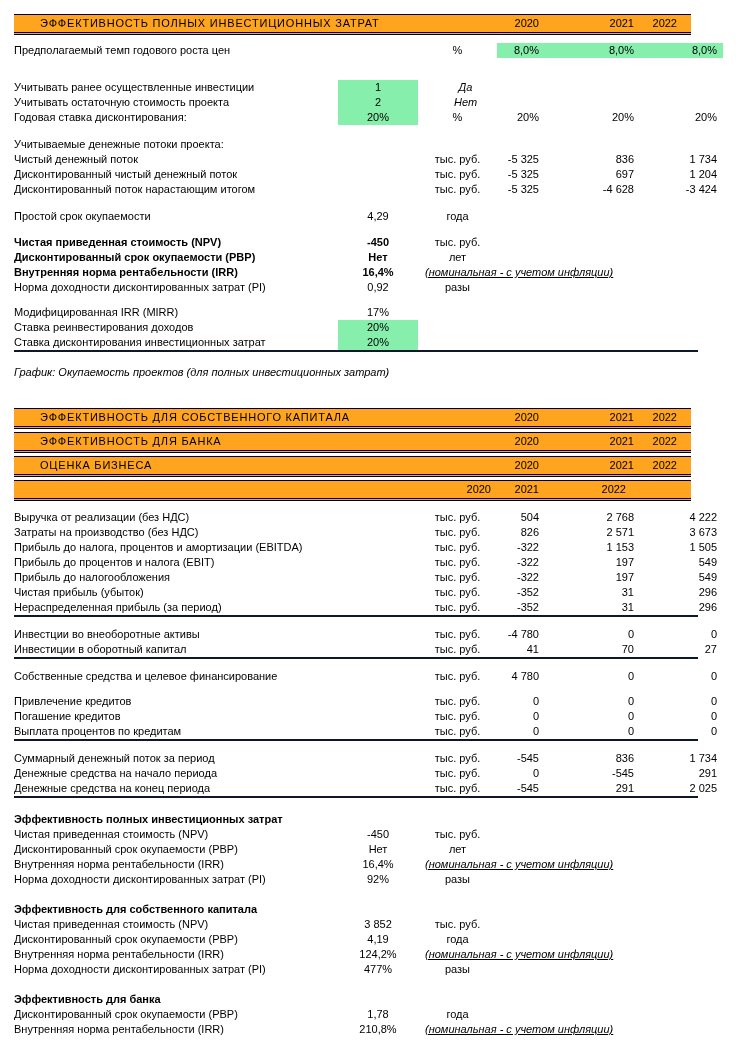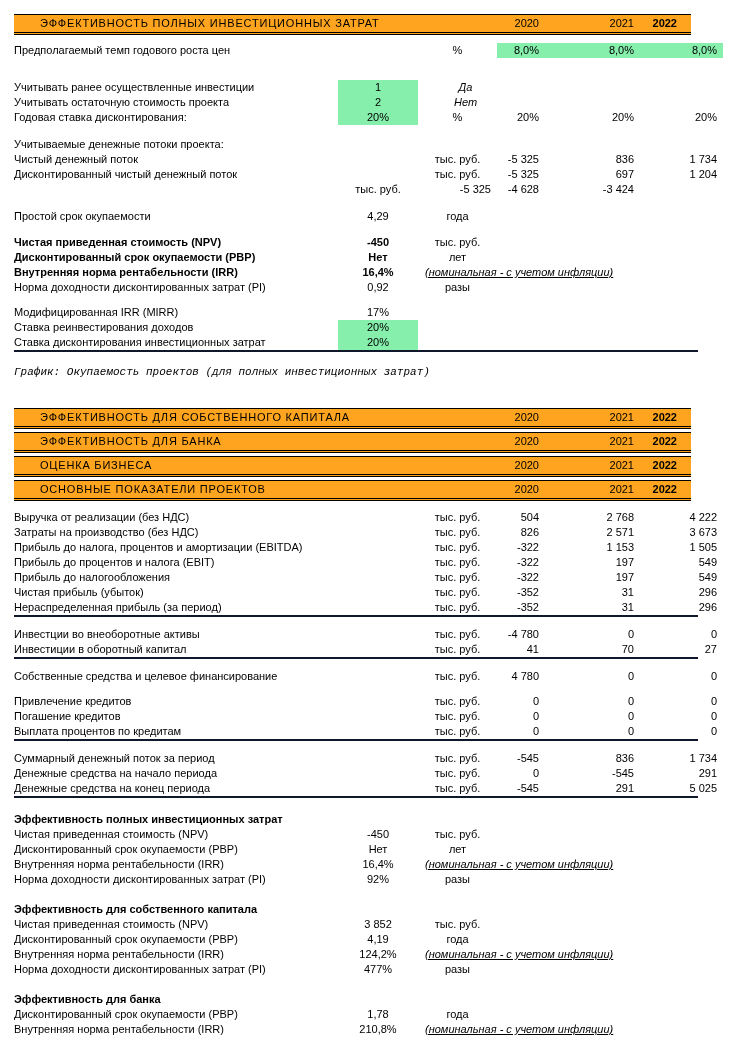--- a/index.html
+++ b/index.html
@@ -29,24 +29,24 @@
 
   .bar-wrap { margin-right:7px; }
   .bar {
     display:grid;
     grid-template-columns:483px 48px 95px 1fr;
     background:#FFA41E;
     border-top:1px solid #000; border-bottom:1px solid #000;
     height:19px; line-height:17px; align-items:center;
   }
   .bar-title { padding-left:26px; letter-spacing:0.8px; white-space:nowrap; }
-  .bar .c-year:last-child { padding-right:14px;font-weight:bold; }
+  .bar .c-year:last-child { padding-right:14px; }
   .bar-under { height:2px; background:#FFA41E; border-bottom:1px solid #000; }
 
-  .caption { line-height:15px; font-style:italic; white-space:nowrap;font-family:Liberation Mono, monospace; }
+  .caption { line-height:15px; font-style:italic; white-space:nowrap; }
   .subhead { line-height:15px; font-weight:bold; white-space:nowrap; }
   .gap { width:100%; }
 </style>
 </head>
 <body>
 
 <div id="sheet">
     <div class="bar-wrap">
       <div class="bar">
         <div class="bar-title">ЭФФЕКТИВНОСТЬ ПОЛНЫХ ИНВЕСТИЦИОННЫХ ЗАТРАТ</div>
@@ -109,20 +109,21 @@
     </div>
     <div class="grid-row">
       <div class="c-label">Дисконтированный чистый денежный поток</div>
       <div class="c-val"></div>
       <div class="c-unit">тыс. руб.</div>
       <div class="c-year">-5 325</div>
       <div class="c-year">697</div>
       <div class="c-year">1 204</div>
     </div>
     <div class="grid-row">
+      <div class="c-label">Дисконтированный поток нарастающим итогом</div>
       <div class="c-val"></div>
       <div class="c-unit">тыс. руб.</div>
       <div class="c-year">-5 325</div>
       <div class="c-year">-4 628</div>
       <div class="c-year">-3 424</div>
     </div>
     <div class="gap" style="height: 12px;"></div>
     <div class="grid-row">
       <div class="c-label">Простой срок окупаемости</div>
       <div class="c-val">4,29</div>
@@ -214,21 +215,20 @@
         <div class="bar-title">ОЦЕНКА БИЗНЕСА</div>
         <div class="c-year">2020</div>
         <div class="c-year">2021</div>
         <div class="c-year">2022</div>
       </div>
       <div class="bar-under"></div>
     </div>
     <div class="gap" style="height: 3px;"></div>
     <div class="bar-wrap">
       <div class="bar">
-        <div class="bar-title">ОСНОВНЫЕ ПОКАЗАТЕЛИ ПРОЕКТОВ</div>
         <div class="c-year">2020</div>
         <div class="c-year">2021</div>
         <div class="c-year">2022</div>
       </div>
       <div class="bar-under"></div>
     </div>
     <div class="gap" style="height: 9px;"></div>
     <div class="grid-row">
       <div class="c-label">Выручка от реализации (без НДС)</div>
       <div class="c-val"></div>
@@ -352,21 +352,21 @@
       <div class="c-year">0</div>
       <div class="c-year">-545</div>
       <div class="c-year">291</div>
     </div>
     <div class="grid-row rule">
       <div class="c-label">Денежные средства на конец периода</div>
       <div class="c-val"></div>
       <div class="c-unit">тыс. руб.</div>
       <div class="c-year">-545</div>
       <div class="c-year">291</div>
-      <div class="c-year">5 025</div>
+      <div class="c-year">2 025</div>
     </div>
     <div class="gap" style="height: 14px;"></div>
     <div class="subhead">Эффективность полных инвестиционных затрат</div>
     <div class="grid-row">
       <div class="c-label">Чистая приведенная стоимость (NPV)</div>
       <div class="c-val">-450</div>
       <div class="c-unit">тыс. руб.</div>
       <div class="c-year"></div>
       <div class="c-year"></div>
       <div class="c-year"></div>

